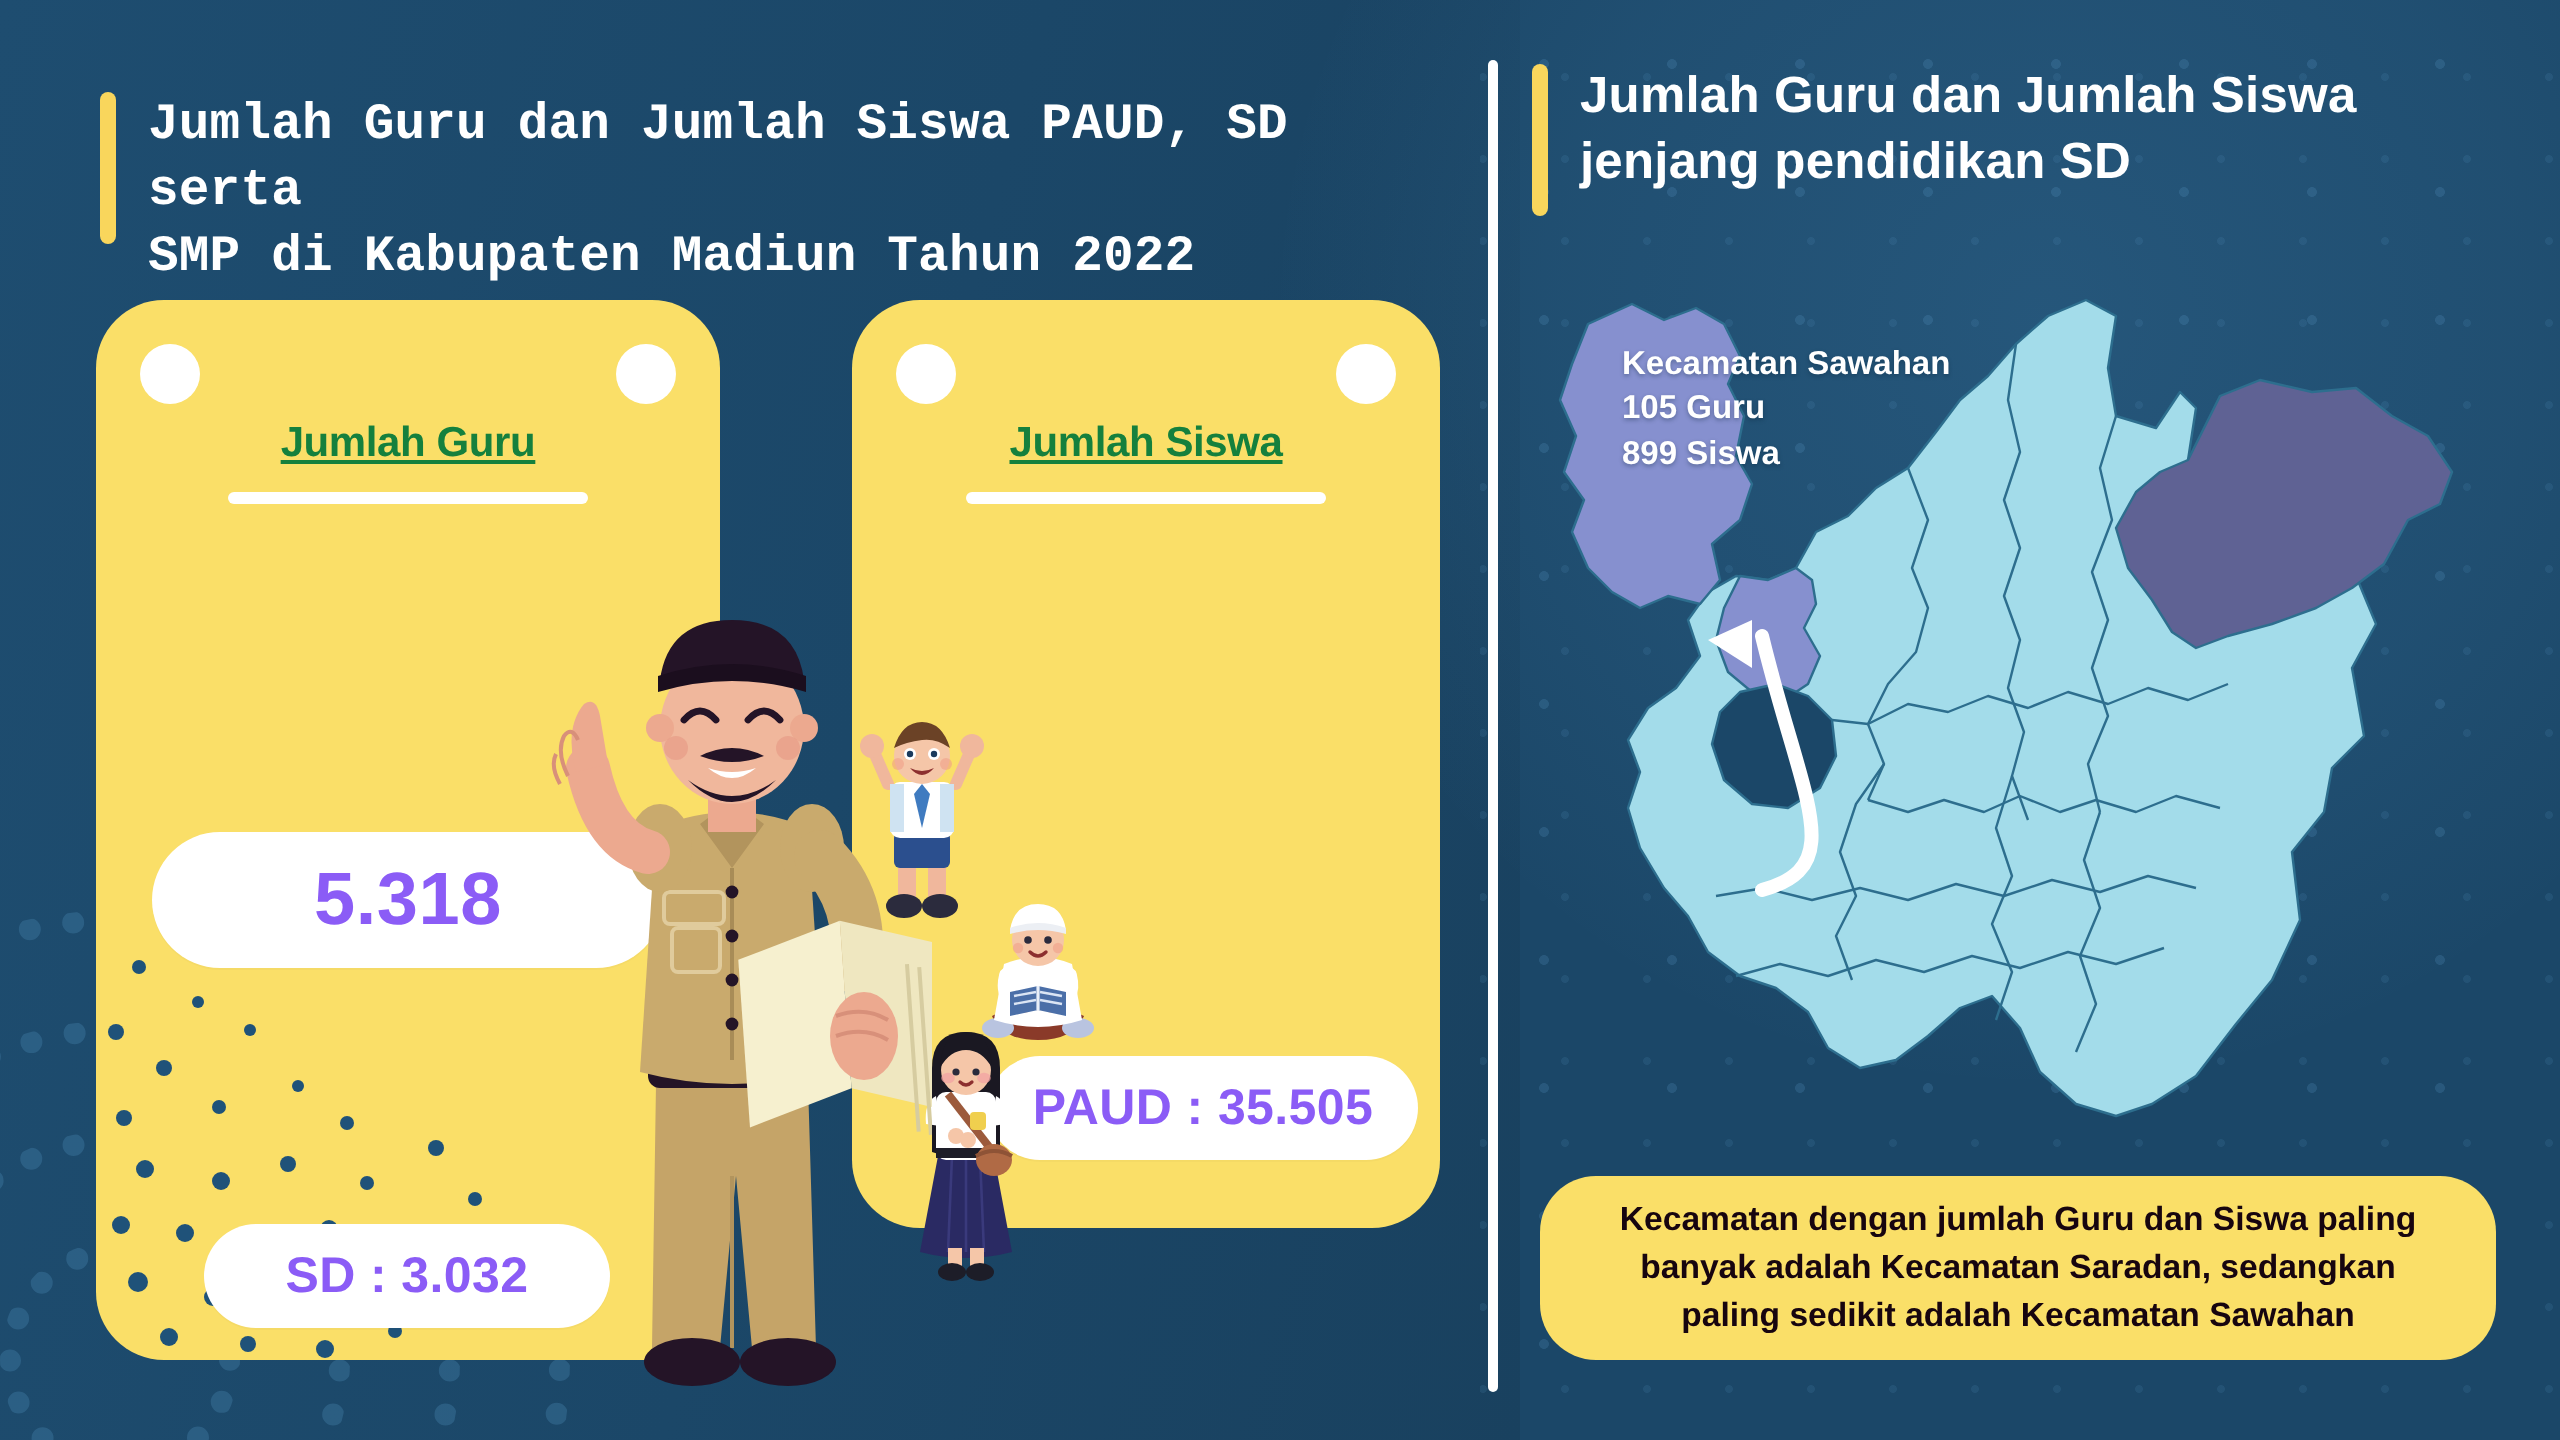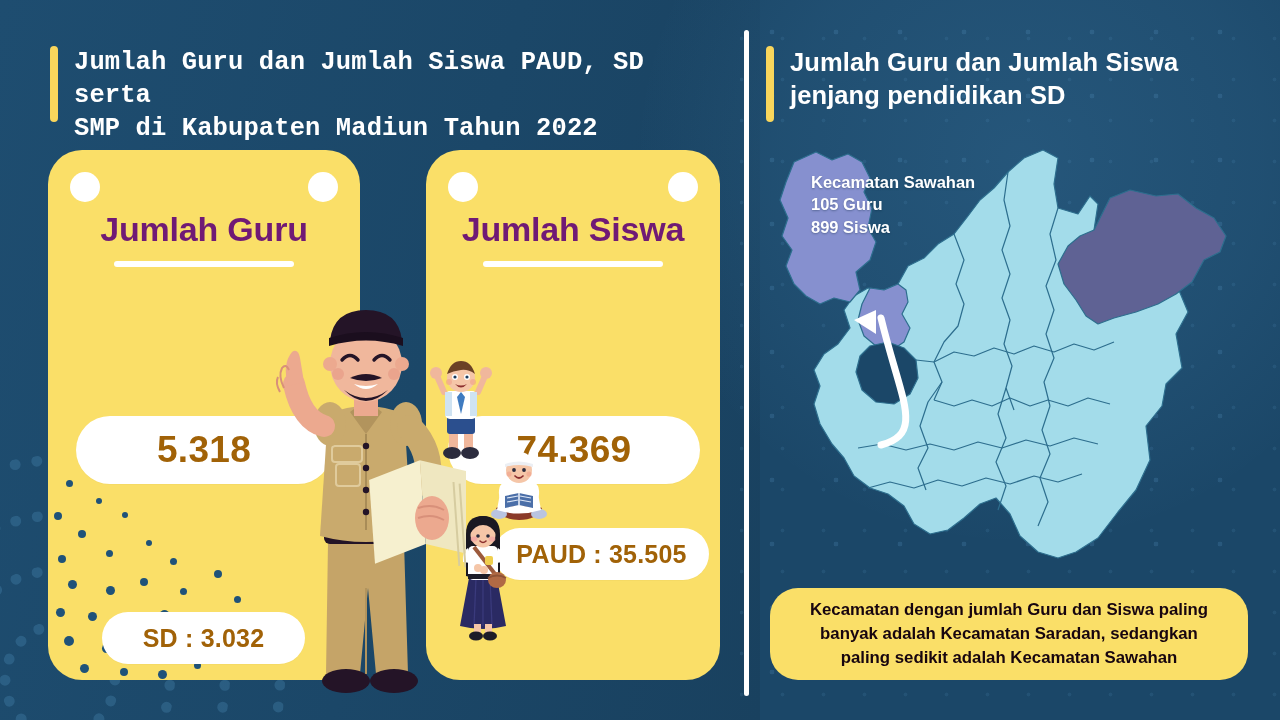--- a/index.html
+++ b/index.html
@@ -51,51 +51,51 @@
 
   
   .title-block { position:absolute; display:flex; gap:16px; align-items:flex-start; }
   .title-bar { width:8px; border-radius:4px; background:#f9d65c; flex:0 0 8px; }
   .title-text {
     color:#ffffff; font-size:25.5px; font-weight:bold; line-height:1.30;
     letter-spacing:.1px; white-space:pre-line;
   }
   #title-left  { left:50px;  top:46px; width:660px;font-family:Liberation Mono, monospace; }
   #title-left  .title-bar { height:76px; }
-  #title-right { left:766px; top:46px; width:470px; }
+  #title-right { left:766px; top:32px; width:470px; }
   #title-right .title-bar { height:76px; }
 
   
   .card {
     position:absolute; background:#fadf68; border-radius:34px; overflow:hidden;
   }
   #card-guru  { left:48px;  top:150px; width:312px; height:530px; }
-  #card-siswa { left:426px; top:150px; width:294px; height:530px; }
+  #card-siswa { left:426px; top:150px; width:294px; height:464px; }
   .punch {
     position:absolute; width:30px; height:30px; border-radius:50%;
     background:#ffffff; top:22px;
   }
   .punch.left  { left:22px; }
   .punch.right { right:22px; }
 
   .card-head {
     position:absolute; left:0; right:0; top:60px; text-align:center;
   }
   .card-title {
-    font-size:34px; font-weight:bold; color:#701a75; letter-spacing:-.2px;
+    font-size:21px; font-weight:bold; color:#15803d; letter-spacing:-.2px;text-decoration:underline;
   }
   .card-rule {
     width:180px; height:6px; background:#ffffff; border-radius:3px;
     margin:12px auto 0;
   }
 
   .pill {
     position:absolute; background:#ffffff; border-radius:40px;
     display:flex; align-items:center; justify-content:center;
-    color:#a16207; font-weight:bold; box-shadow:0 1px 0 rgba(0,0,0,.02);
+    color:#8b5cf6; font-weight:bold; box-shadow:0 1px 0 rgba(0,0,0,.02);
   }
   .pill.total { font-size:37px; letter-spacing:.3px; }
   .pill.sub   { font-size:25px; letter-spacing:.2px; }
 
   
   #guru-total { left:28px; top:266px; width:256px; height:68px; }
   #guru-paud  { left:26px; top:380px; width:218px; height:52px; }
   #guru-sd    { left:54px; top:462px; width:203px; height:52px; }
   
   #siswa-total { left:22px; top:266px; width:252px; height:68px; }
@@ -213,21 +213,20 @@
 
   <div class="card" id="card-siswa">
     <div class="punch left"></div>
     <div class="punch right"></div>
 
     <div class="card-head">
       <div class="card-title">Jumlah Siswa</div>
       <div class="card-rule"></div>
     </div>
 
-    <div class="pill total" id="siswa-total">74.369</div>
     <div class="pill sub" id="siswa-paud">PAUD : 35.505</div>
 
   </div>
 
   <div class="art" style="left:428px; top:358px; width:66px; height:102px;">
     <svg viewBox="0 0 66 102" width="66" height="102">
 
       <path d="M16 34 L9 18" stroke="#f0b79c" stroke-width="6" stroke-linecap="round"></path>
       <path d="M50 34 L57 18" stroke="#f0b79c" stroke-width="6" stroke-linecap="round"></path>
       <circle cx="8" cy="15" r="6" fill="#f0b79c"></circle>

